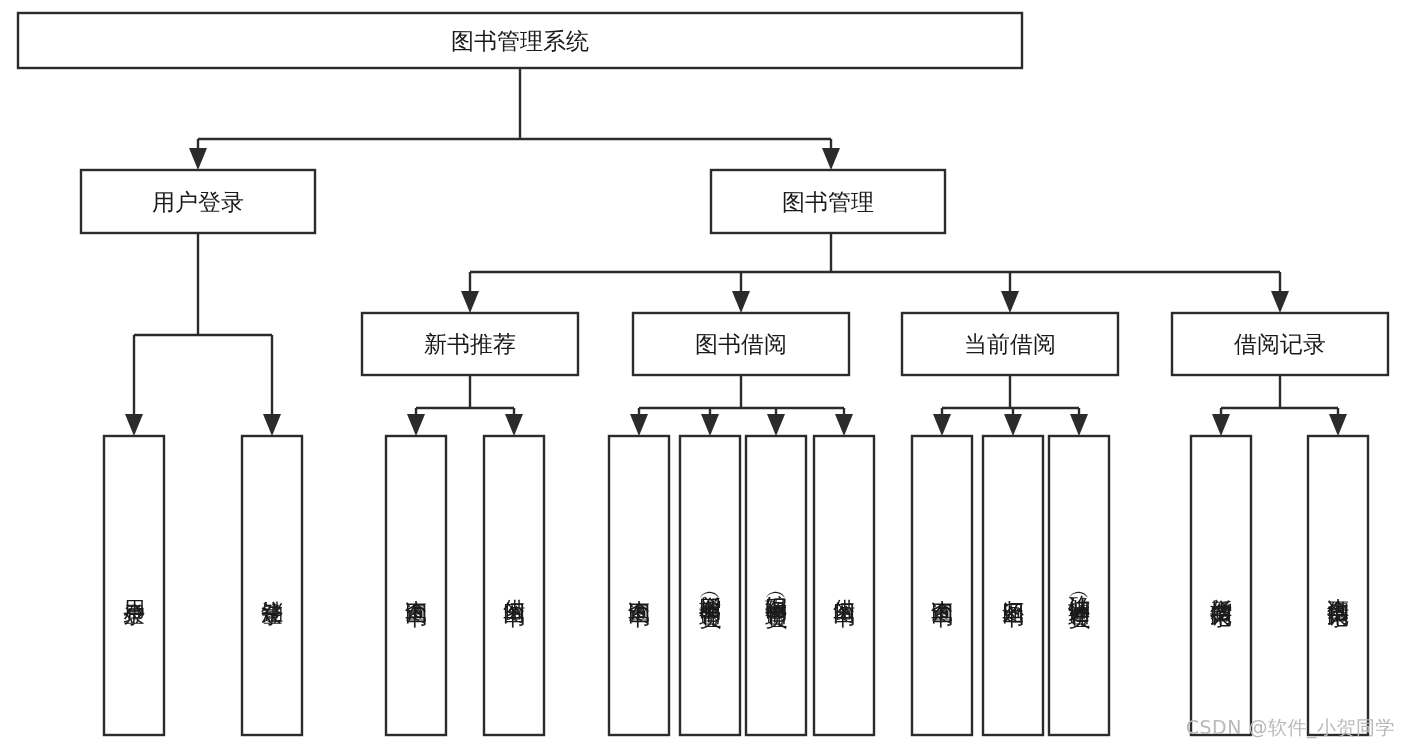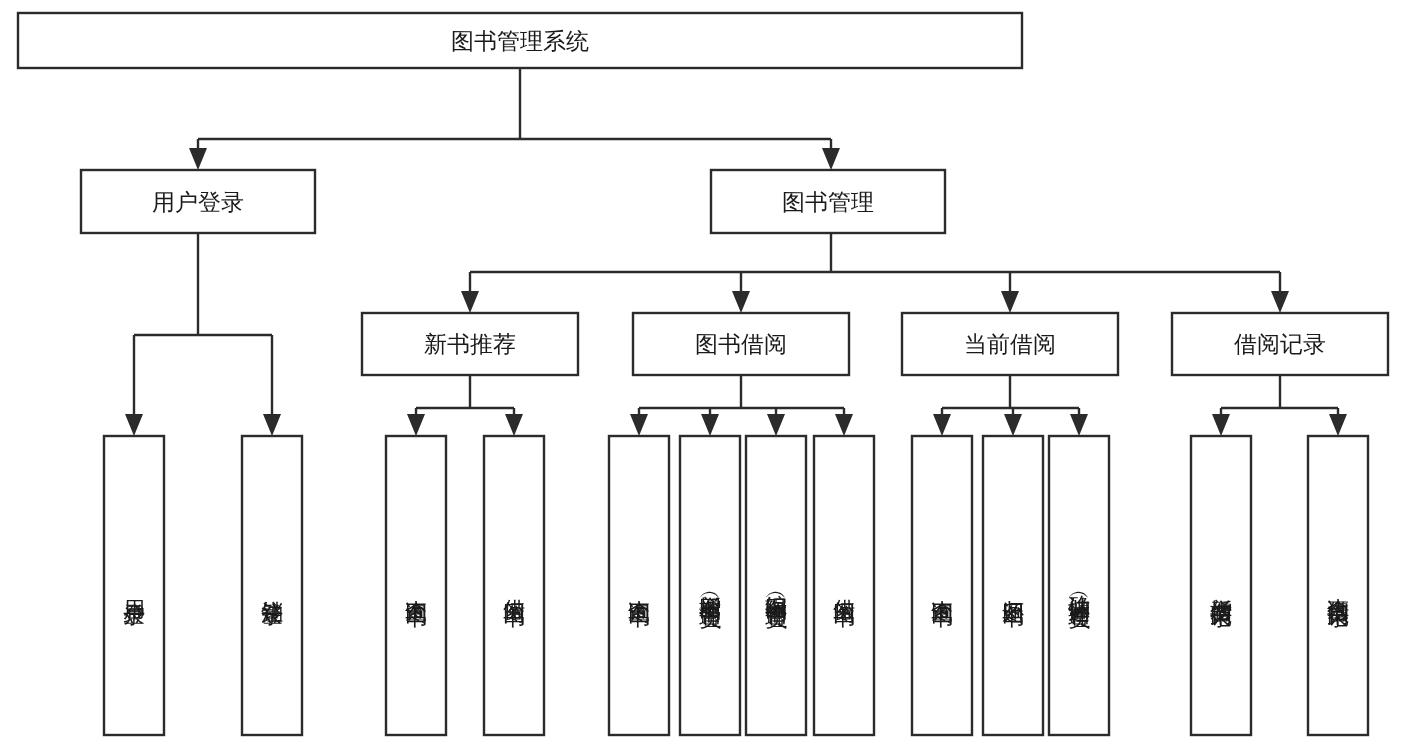--- a/index.html
+++ b/index.html
@@ -203,14 +203,15 @@
       <div class="leaf-label-wrap" style="left: 680px; top: 436px; width: 60px; height: 299px;">新增图书（管理员）</div>
       <div class="leaf-label-wrap" style="left: 746px; top: 436px; width: 60px; height: 299px;">编辑图书（管理员）</div>
       <div class="leaf-label-wrap" style="left: 814px; top: 436px; width: 60px; height: 299px;">借阅图书</div>
       <div class="leaf-label-wrap" style="left: 912px; top: 436px; width: 60px; height: 299px;">查询图书</div>
       <div class="leaf-label-wrap" style="left: 983px; top: 436px; width: 60px; height: 299px;">归还图书</div>
       <div class="leaf-label-wrap" style="left: 1049px; top: 436px; width: 60px; height: 299px;">确认归还（管理员）</div>
       <div class="leaf-label-wrap" style="left: 1191px; top: 436px; width: 60px; height: 299px;">新增借阅记录</div>
       <div class="leaf-label-wrap" style="left: 1308px; top: 436px; width: 60px; height: 299px;">查询借阅记录</div>
     </div>
 
+  <div class="watermark">CSDN @软件_小贺同学</div>
 
 </div>
 
 </body></html>

